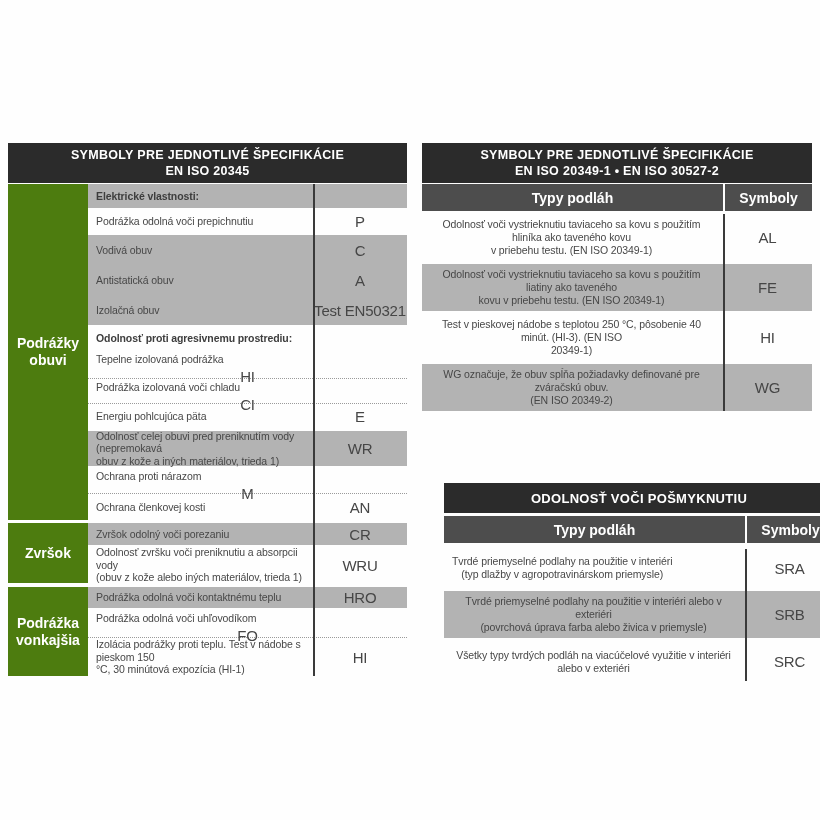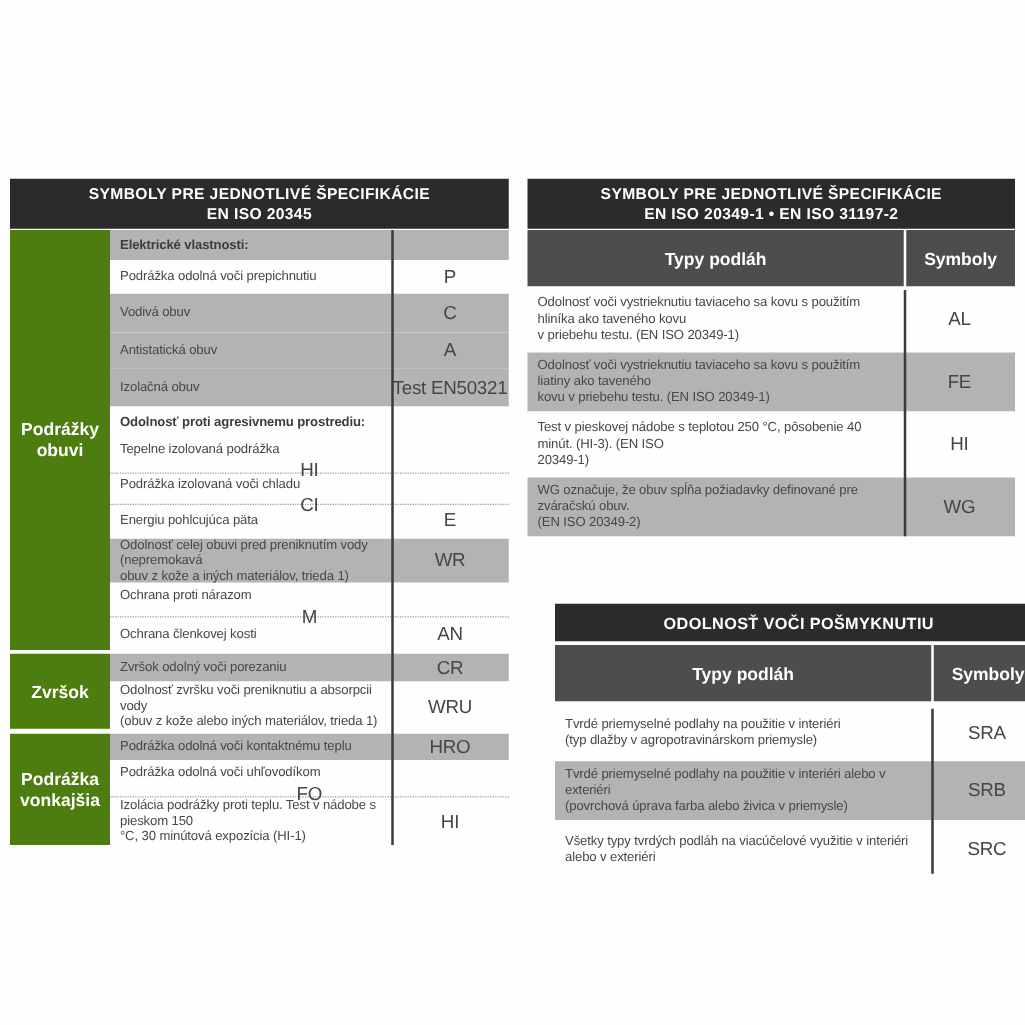--- a/index.html
+++ b/index.html
@@ -14,21 +14,21 @@
   #left-table{left:8px;top:143px;width:399px;}
   #right-top-table{left:422px;top:143px;width:390px;}
   #right-bottom-table{left:444px;top:483px;width:390px;}
 
   .main-header{
     background:#2b2b2b;color:#fff;text-align:center;
     font-weight:bold;font-size:12.5px;letter-spacing:.3px;
     line-height:16px;padding:4px 0;height:32px;box-sizing:content-box;
     margin-bottom:1px;
   }
-  .sub-header{display:flex;height:45px;margin-bottom:3px;}
+  .sub-header{display:flex;height:27px;margin-bottom:3px;}
   .sub-header .c1{width:301px;background:#4d4d4d;color:#fff;font-weight:bold;
     font-size:14px;display:flex;align-items:center;justify-content:center;margin-right:2px;}
   .sub-header .c2{flex:1;background:#4d4d4d;color:#fff;font-weight:bold;
     font-size:14px;display:flex;align-items:center;justify-content:center;}
 
   
   .lbody{display:flex;}
   .sidebar{width:80px;display:flex;flex-direction:column;}
   .sgroup{background:#4d7c0f;color:#fff;font-weight:bold;font-size:14px;
     line-height:17px;display:flex;align-items:center;justify-content:center;
@@ -53,21 +53,21 @@
   .h26{height:26px}.h27{height:27px}.h28{height:28px}.h29{height:29px}
   .h30{height:30px}.h31{height:31px}.h35{height:35px}.h36{height:36px}.h38{height:38px}
 
   
   .rbody{position:relative;}
   .rbody .vline{position:absolute;left:301px;top:0;bottom:0;width:2px;background:#3a3a3a;}
   .rrow{display:flex;box-sizing:border-box;margin-bottom:3px;}
   .rrow:last-child{margin-bottom:0;}
   .rrow .rdesc{width:301px;box-sizing:border-box;padding:4px 10px 4px 8px;
     display:flex;align-items:center;font-size:10.5px;line-height:13px;
-    letter-spacing:-.1px;white-space:pre-line;}
+    letter-spacing:-.1px;white-space:pre-line;text-align:center;}
   .rrow .rsym{flex:1;display:flex;align-items:center;justify-content:center;
     font-size:15px;letter-spacing:-.2px;color:#464646;}
   .rrow.gray{background:#b3b3b3;}
   .rh38{min-height:38px}.rh39{min-height:39px}.rh40{min-height:40px}.rh41{min-height:41px}
 
   .single-header{
     background:#2b2b2b;color:#fff;text-align:center;font-weight:bold;
     font-size:13px;letter-spacing:.3px;height:30px;display:flex;
     align-items:center;justify-content:center;margin-bottom:3px;
   }
@@ -167,21 +167,21 @@
           <div class="sym">HI</div>
         </div>
 
       </div>
     </div>
   </div>
 
   <div class="tbl" id="right-top-table">
     <div class="main-header">
       <div>SYMBOLY PRE JEDNOTLIVÉ ŠPECIFIKÁCIE</div>
-      <div>EN ISO 20349-1 • EN ISO 31197-2</div>
+      <div>EN ISO 20349-1 • EN ISO 30527-2</div>
     </div>
     <div class="sub-header">
       <div class="c1">Typy podláh</div>
       <div class="c2">Symboly</div>
     </div>
     <div class="rbody">
       <div class="vline"></div>
       <div class="rrow rh40">
         <div class="rdesc">Odolnosť voči vystrieknutiu taviaceho sa kovu s použitím hliníka ako taveného kovu
 v priebehu testu. (EN ISO 20349-1)</div>

